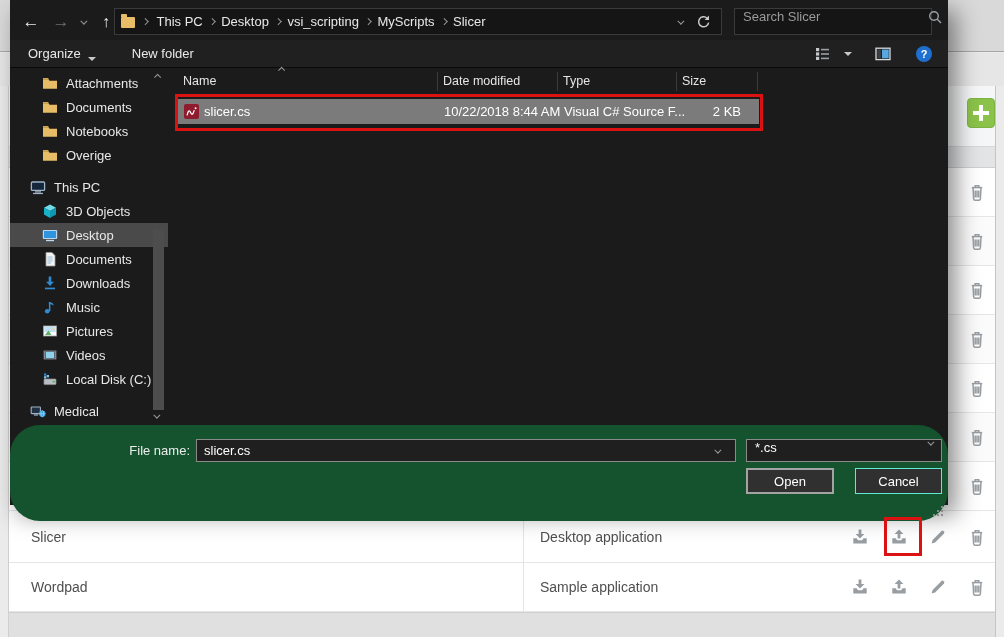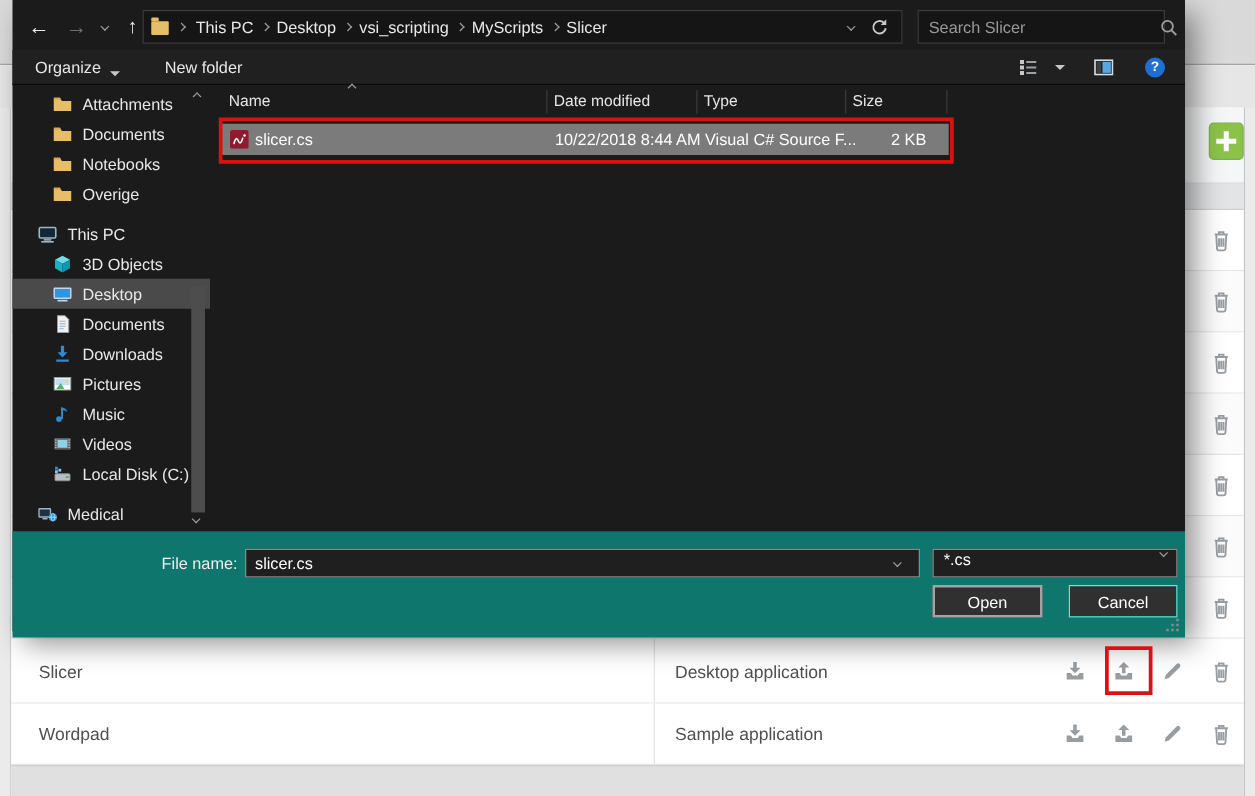--- a/index.html
+++ b/index.html
@@ -45,21 +45,21 @@
   .addr-box { position:absolute; left:104px; top:0; width:608px; height:27px; background:#151515;
     border:1px solid #3a3a3a; display:flex; align-items:center; padding:0 6px; }
   .crumb { color:#e8e8e8; padding:0 7px; cursor:pointer; white-space:nowrap; }
   .chv { display:inline-block; width:6px; height:6px; border-top:1.6px solid #9a9a9a; border-right:1.6px solid #9a9a9a; }
   .chv.r { transform:rotate(45deg); } .chv.d { transform:rotate(135deg); } .chv.u { transform:rotate(-45deg); }
   .chv.sm { width:4.5px; height:4.5px; }
   .addr-right { margin-left:auto; display:flex; align-items:center; gap:12px; padding-right:4px; }
   .folder-ico { position:relative; width:14px; height:11px; background:#e7bd67; border-radius:1px; flex:none; margin-top:2px; }
   .folder-ico::before { content:""; position:absolute; top:-3px; left:0; width:6px; height:3px; background:#e7bd67; border-radius:1px 1px 0 0; }
   .search-box { position:absolute; left:724px; top:0; width:198px; height:27px; background:#151515;
-    border:1px solid #3a3a3a; display:flex; align-items:center; }
+    border:1px solid #3a3a3a; display:flex; align-items:flex-start; }
   .search-box input { flex:1; background:transparent; border:none; outline:none; color:#c9c9c9;
     font-size:13px; padding:0 8px; font-family:"Liberation Sans",sans-serif; }
   .search-box input::placeholder { color:#9a9a9a; }
   .search-box .mag { margin-right:8px; flex:none; }
 
   .toolbar { position:absolute; left:0; top:40px; width:100%; height:28px; background:#202020;
     border-bottom:1px solid #0a0a0a; display:flex; align-items:center; }
   .tb-item { color:#e8e8e8; font-size:13px; cursor:pointer; display:flex; align-items:flex-end; gap:7px; }
   .organize { margin-left:18px; }
   .newfolder { margin-left:36px; }
@@ -89,21 +89,21 @@
   .sort-chv { position:absolute; left:104px; top:-2px; }
   .file-row { position:absolute; left:1px; top:30px; width:583px; height:25px; background:#7b7b7b;
     display:flex; align-items:center; cursor:pointer; color:#fff; }
   .file-row .fname { position:absolute; left:28px; }
   .file-row .fdate { position:absolute; left:268px; }
   .file-row .ftype { position:absolute; left:388px; }
   .file-row .fsize { position:absolute; left:485px; width:80px; text-align:right; }
   .file-row .fico { position:absolute; left:8px; top:5px; width:15px; height:15px; }
 
   
-  .dlg-footer { position:absolute; left:0; top:425px; width:100%; height:85px; background:#0f766e; }
+  .dlg-footer { position:absolute; left:0; top:425px; width:100%; height:96px; background:#14532d;border-radius:30px; }
   .fn-label { position:absolute; left:0; top:18px; width:180px; text-align:right; color:#eee; }
   .fn-input { position:absolute; left:186px; top:14px; width:540px; height:23px; background:#1f1f1f;
     border:1px solid #8a8a8a; color:#fff; font-size:13px; padding:0 22px 0 7px; font-family:"Liberation Sans",sans-serif; outline:none; }
   .fn-chv { position:absolute; left:706px; top:23px; }
   .filt-box { position:absolute; left:736px; top:14px; width:196px; height:23px; background:#1f1f1f;
     border:1px solid #8a8a8a; display:flex; justify-content:space-between;
     padding:0 8px; color:#fff; cursor:pointer; }
   .btn { position:absolute; top:43px; height:26px; background:#303030; color:#fff; font-size:13px;
     display:flex; align-items:center; justify-content:center; cursor:pointer; }
   .btn-open { left:736px; width:88px; border:2px solid #a3a3a3; }
@@ -586,29 +586,29 @@
           <span>Documents</span>
         </div>
       <div class="sb-item lvl1">
           <svg class="si">
             <use href="#sym-download-arrow"></use>
           </svg>
           <span>Downloads</span>
         </div>
       <div class="sb-item lvl1">
           <svg class="si">
+            <use href="#sym-music-note"></use>
+          </svg>
+          <span>Music</span>
+        </div>
+      <div class="sb-item lvl1">
+          <svg class="si">
             <use href="#sym-picture"></use>
           </svg>
           <span>Pictures</span>
-        </div>
-      <div class="sb-item lvl1">
-          <svg class="si">
-            <use href="#sym-music-note"></use>
-          </svg>
-          <span>Music</span>
         </div>
       <div class="sb-item lvl1">
           <svg class="si">
             <use href="#sym-video"></use>
           </svg>
           <span>Videos</span>
         </div>
       <div class="sb-item lvl1">
           <svg class="si">
             <use href="#sym-disk"></use>

